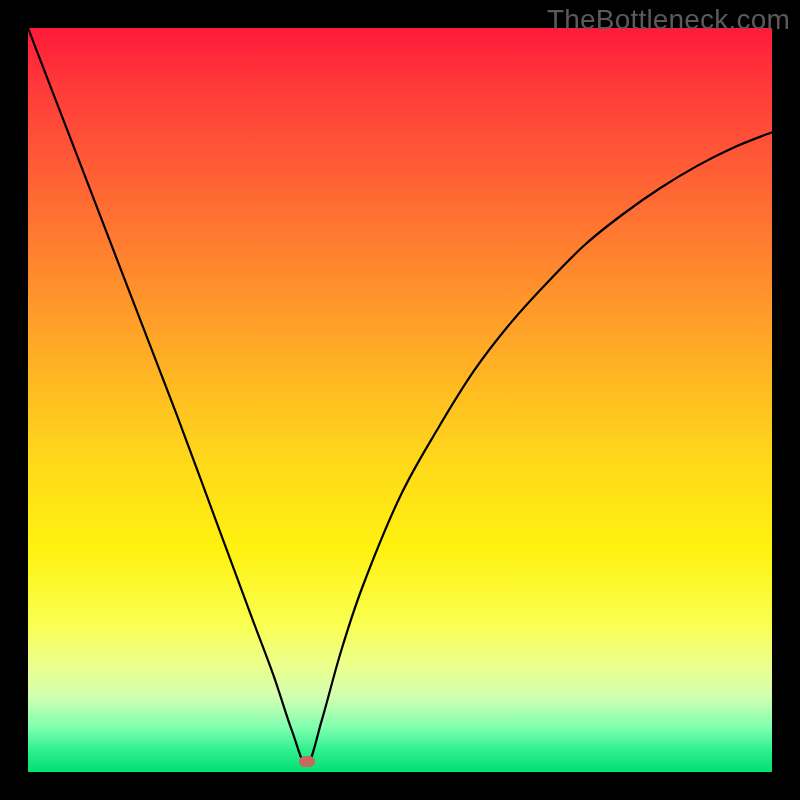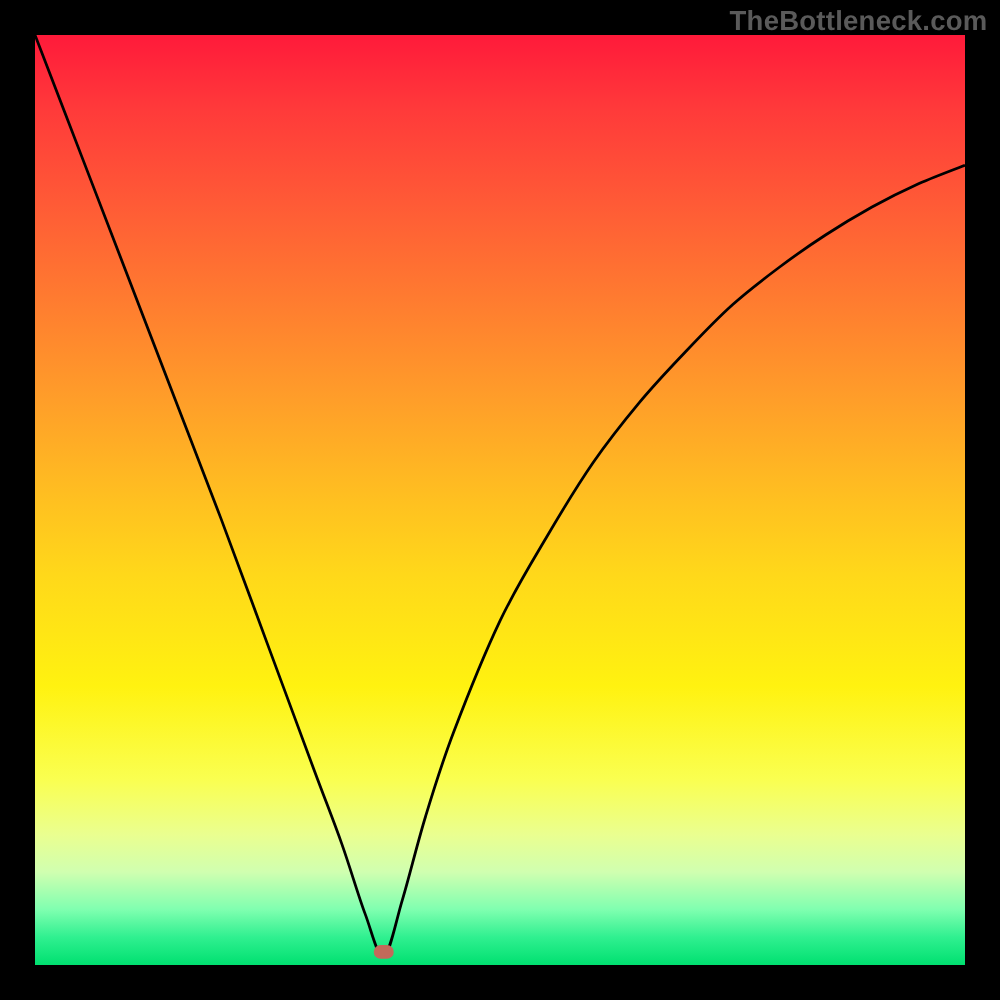--- a/index.html
+++ b/index.html
@@ -32,22 +32,22 @@
       #80ffb0 94%,
       #30f090 97%,
       #00e070 100%
     );
     overflow: hidden;
   }
   .watermark {
     position: absolute;
     top: 4px;
     right: 10px;
-    font-size: 22px;
-    font-weight: 700;
+    font-size: 28px;
+    font-weight: 400;
     color: #5a5a5a;
     letter-spacing: 0.2px;
     z-index: 20;
   }
   svg.curve {
     position: absolute;
     left: 0;
     top: 0;
     width: 744px;
     height: 744px;

